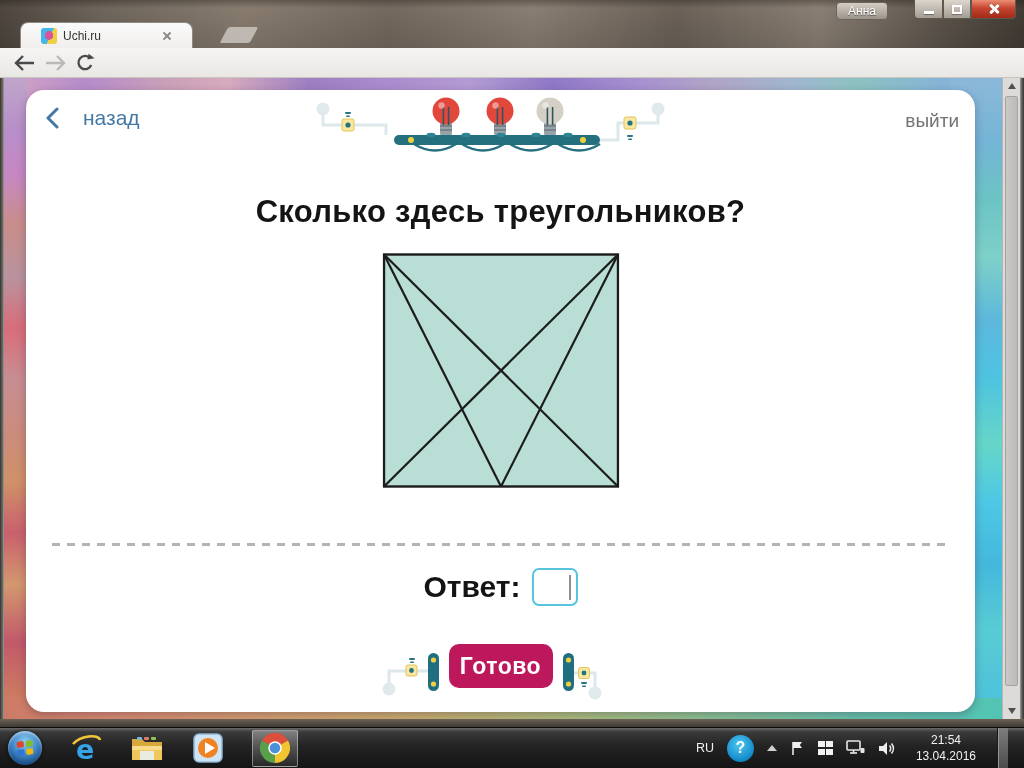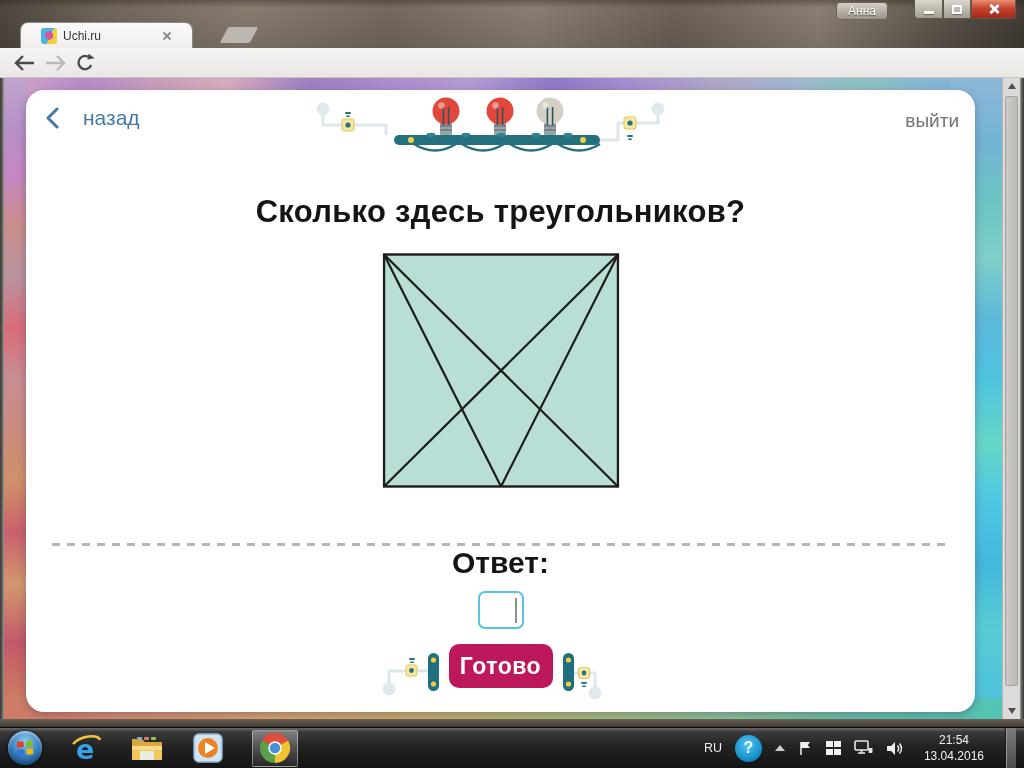--- a/index.html
+++ b/index.html
@@ -106,21 +106,21 @@
 
   .question { position:absolute; left:0; top:76px; width:100%; text-align:center;
     font-size:31px; font-weight:bold; color:#141414; letter-spacing:.3px;margin-top:28px; }
 
   .figure-wrap { position:absolute; left:50%; top:163px; transform:translateX(-50%); }
 
   .divider { position:absolute; left:26px; right:26px; top:453px; height:3px;
     background:repeating-linear-gradient(90deg,#b4b4b4 0 8px, rgba(0,0,0,0) 8px 15px); }
 
   .answer-row { position:absolute; left:0; top:473px; width:100%; height:48px;
-    display:flex; align-items:center; justify-content:center; gap:11px;flex-direction:column; }
+    display:flex; align-items:center; justify-content:center; gap:11px; }
   .answer-text { font-size:30px; font-weight:bold; color:#141414; }
   .answer-input-wrap { position:relative; }
   .answer-input { width:46px; height:38px; border:2.5px solid #56c4dc; border-radius:7px;
     background:#fff; outline:none; font-size:24px; text-align:center; font-family:"Liberation Sans",sans-serif; }
   .caret { position:absolute; right:7px; top:7px; width:2px; height:25px; background:#8f8f8f; }
 
   .bottom-deco { position:absolute; left:50%; top:551px; transform:translateX(-50%); width:240px; height:60px; }
   .done-btn { position:absolute; left:50%; top:3px; transform:translateX(-50%);
     width:104px; height:44px; border:none; border-radius:10px; background:#be185d;
     color:#fdfefe; font-size:23px; font-weight:bold; font-family:"Liberation Sans",sans-serif; letter-spacing:.5px; }
@@ -133,21 +133,21 @@
   .start-orb { width:34px; height:34px; border-radius:50%;
     background:radial-gradient(circle at 50% 32%,#8ed0f0,#3f86c8 45%,#1c4f86 76%,#0e2f56);
     box-shadow:inset 0 2px 3px rgba(255,255,255,.5), 0 0 4px rgba(0,0,0,.6);
     display:flex; align-items:center; justify-content:center; }
   .start-flag { width:16px; height:14px; display:grid; grid-template-columns:1fr 1fr; gap:1.5px; transform:rotate(-4deg) skewY(-3deg); }
   .start-flag i { border-radius:1.5px; }
   .sf1{background:#e1422e}.sf2{background:#83bc28}.sf3{background:#2e76cf}.sf4{background:#efb811}
   .chrome-cell { width:46px; height:37px; margin-left:0px; border:1px solid rgba(255,255,255,.4); border-radius:2px;
     background:linear-gradient(180deg, rgba(255,255,255,.35), rgba(255,255,255,.08));
     display:flex; align-items:center; justify-content:center; }
-  .tray { margin-left:auto; display:flex; align-items:center; gap:13px; padding-right:8px; }
+  .tray { margin-left:auto; display:flex; align-items:center; gap:13px; padding-right:16px; }
   .lang { color:#f0f0f0; font-size:12.5px; }
   .help-circle { width:27px; height:27px; border-radius:50%;
     background:radial-gradient(circle at 45% 35%,#4ec8f4,#1289c8 70%,#0b6aa0);
     color:#fff; font-size:16px; font-weight:bold; display:flex; align-items:center; justify-content:center; }
   .tray-tri { width:0; height:0; border-left:5px solid transparent; border-right:5px solid transparent; border-bottom:6px solid #d0d0d0; }
   .winlogo { width:15px; height:14px; display:grid; grid-template-columns:1fr 1fr; gap:1.5px; }
   .winlogo i { background:#f2f2f2; }
   .clock { text-align:center; color:#f2f2f2; font-size:12px; line-height:1.35; padding-left:6px; }
   .show-desktop { width:11px; height:41px; margin-left:8px;
     background:linear-gradient(180deg,#7d7d7d,#4a4a4a); border-left:1px solid #181818; box-shadow:inset 1px 0 0 #999; }

